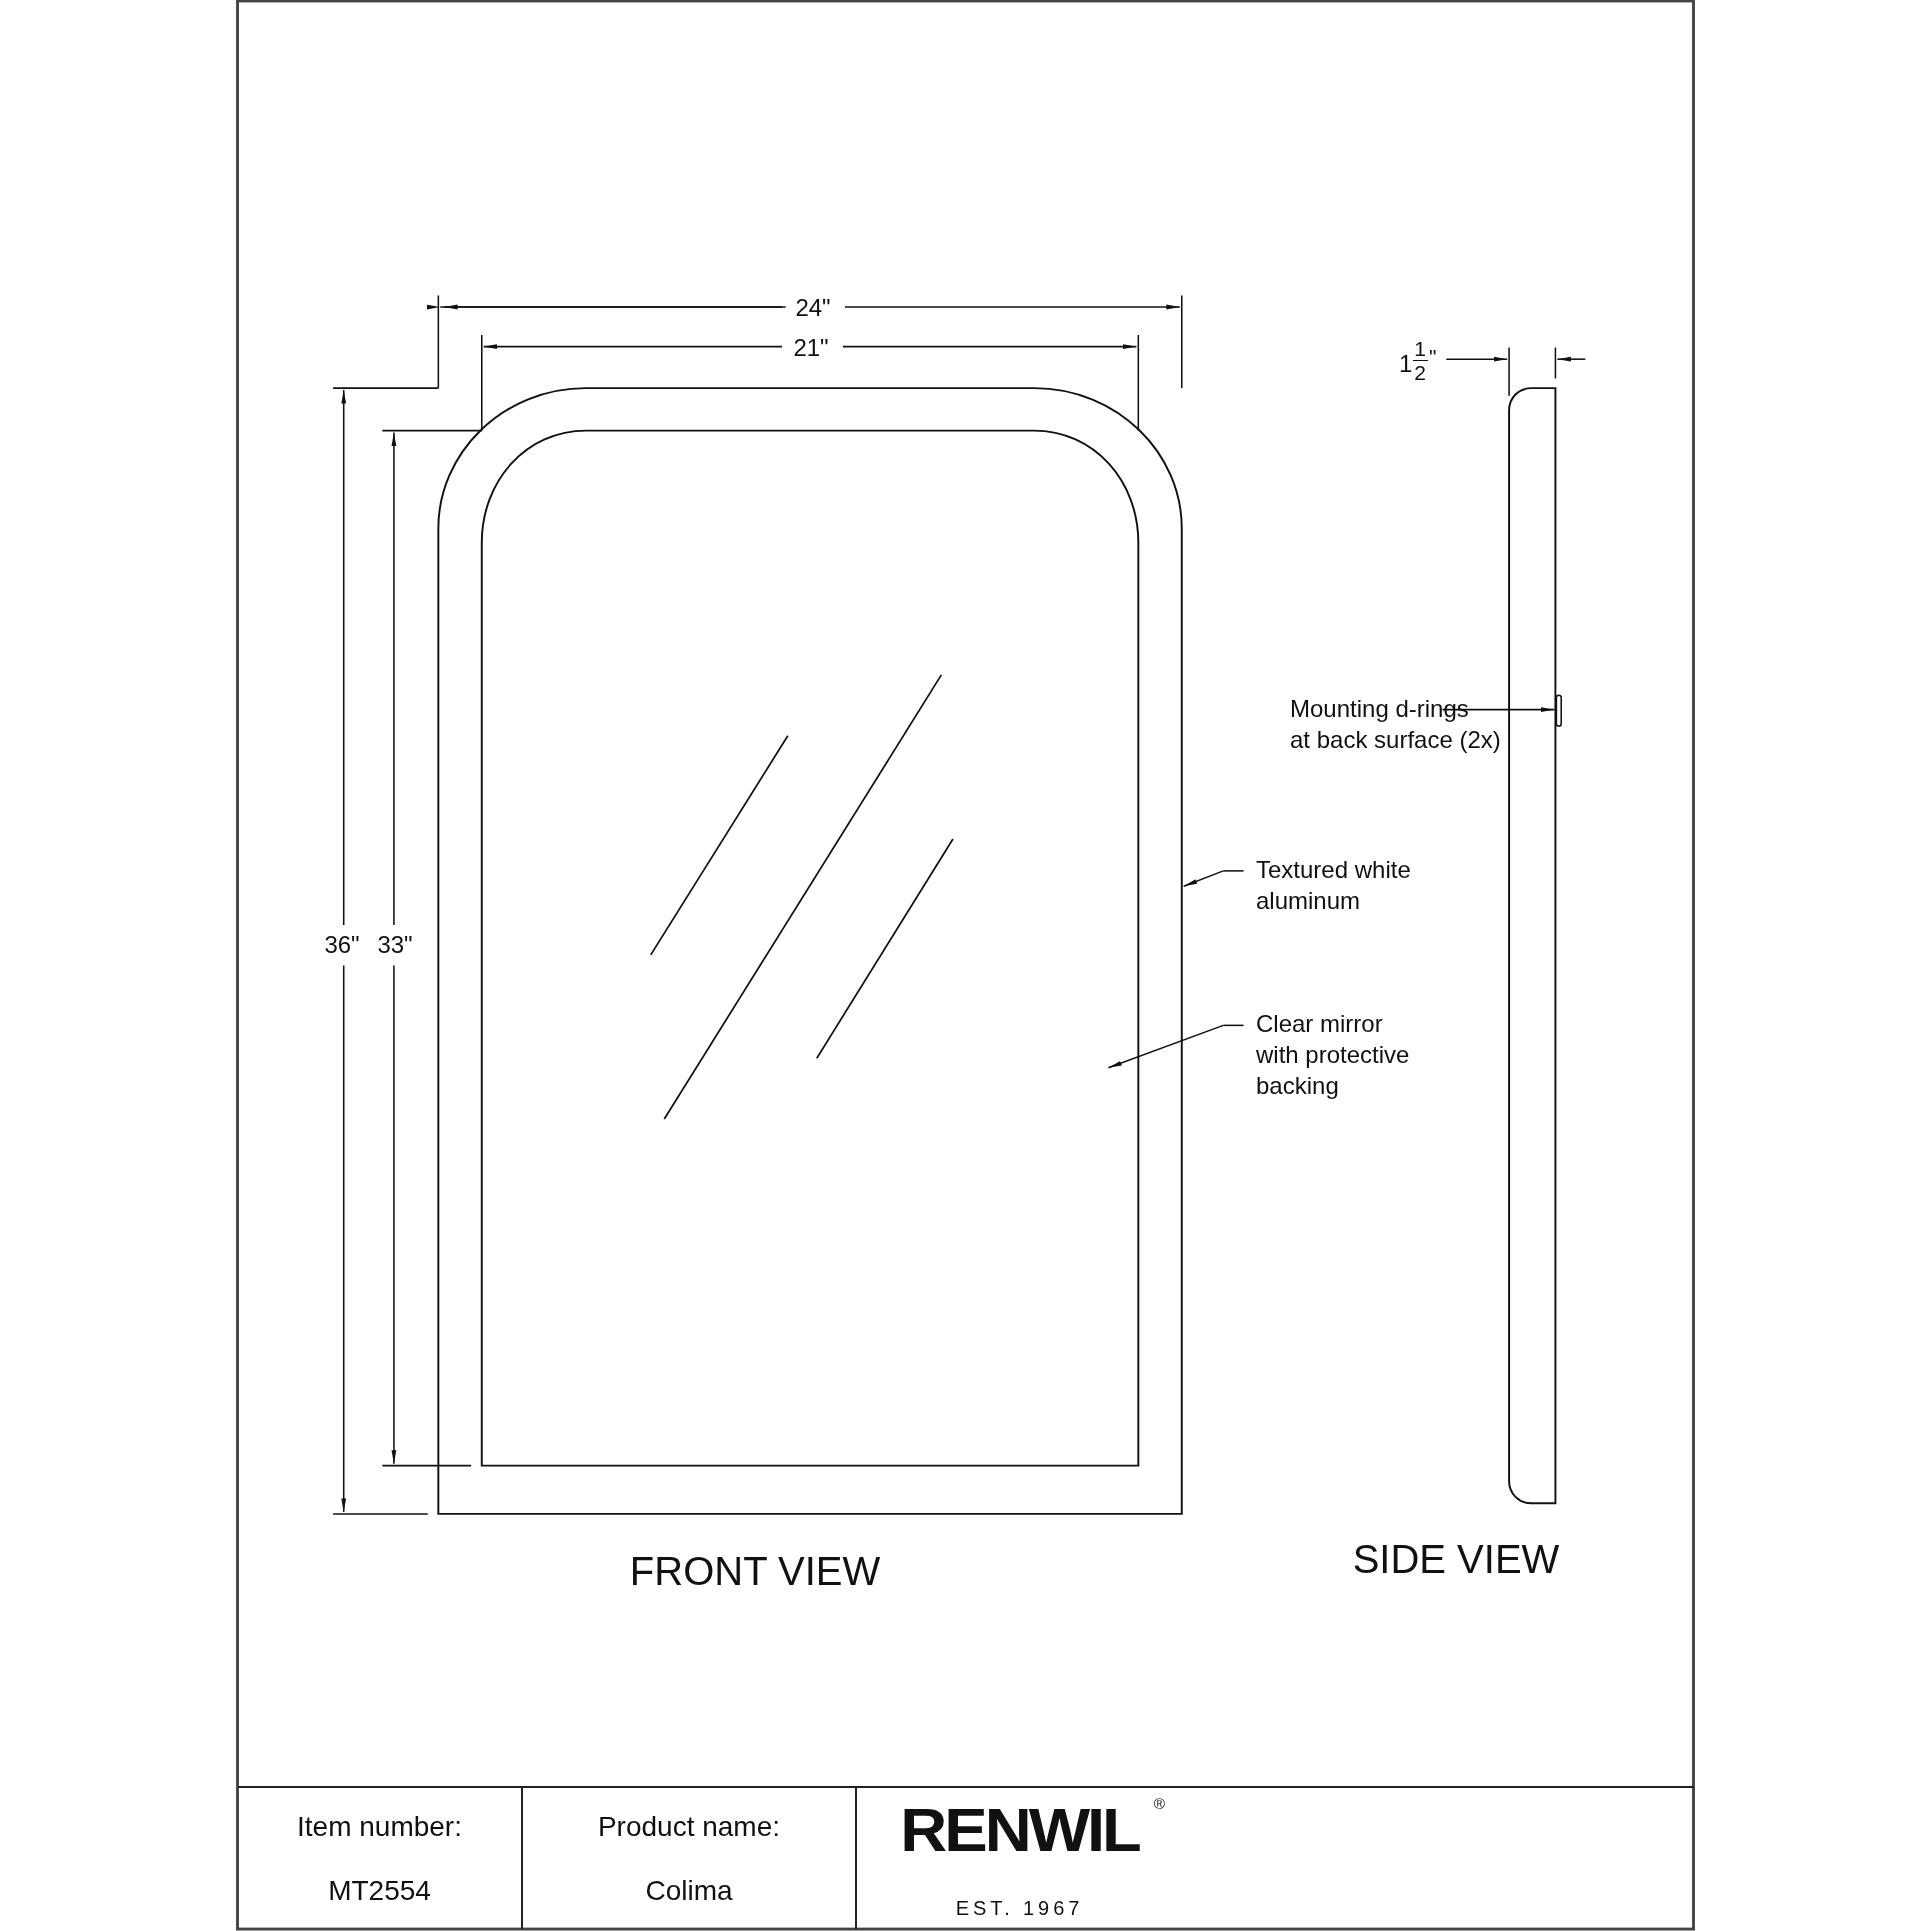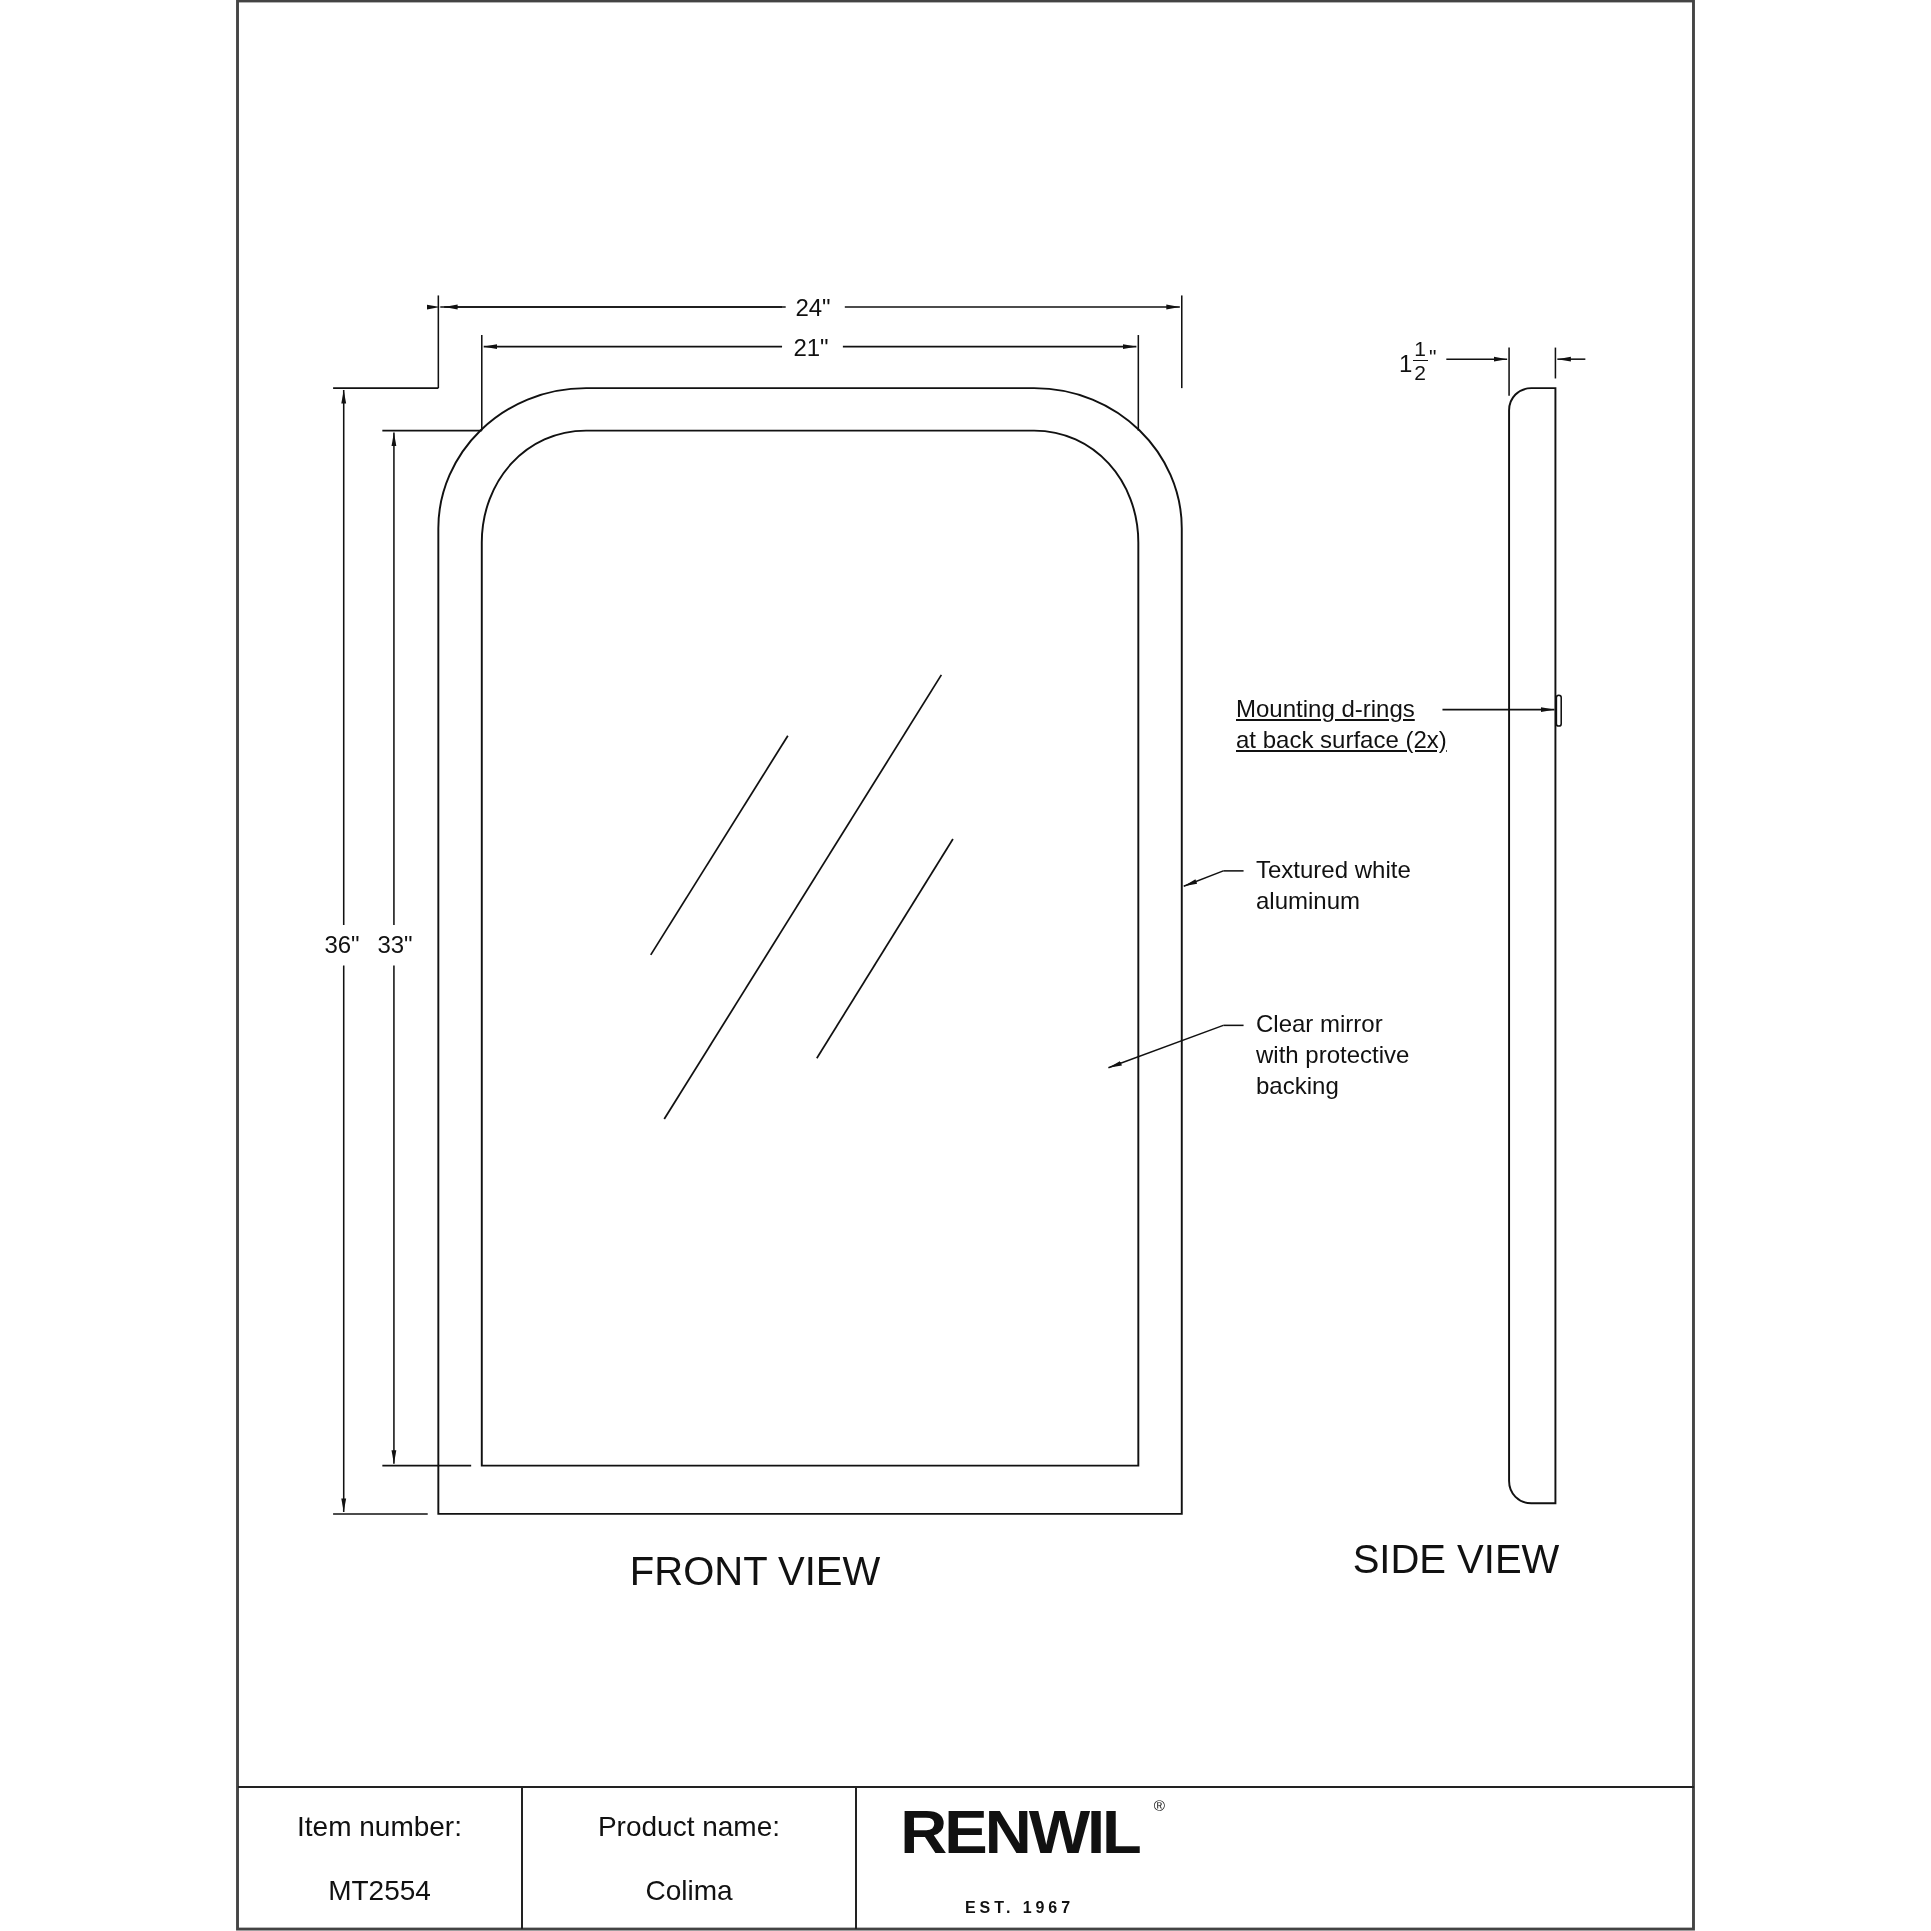--- a/index.html
+++ b/index.html
@@ -13,21 +13,21 @@
   .view { font-size: 40px; transform: translate(-50%, -50%); }
   .frac { font-size: 24px; }
   #title-block { position: absolute; left: 238px; top: 1786px; width: 1456px; height: 143px; display: flex;
                  border-top: 2.9px solid #222; box-sizing: border-box; }
   .cell { display: flex; flex-direction: column; justify-content: center; align-items: center;
           border-right: 2.9px solid #222; box-sizing: border-box; font-size: 28px; line-height: 36px; color: #111; gap: 28px; }
   .cell:last-child { border-right: none; }
   .logo-main { font-family: "Liberation Sans", sans-serif; font-weight: bold; font-size: 62px; letter-spacing: -2.9px;
                line-height: 1; color: #111; position: relative; transform: scaleX(1.05); }
   .logo-reg { position: absolute; font-size: 14.5px; top: -1.9px; right: -25px; font-weight: normal; letter-spacing: 0; }
-  .logo-est { font-size: 16px; letter-spacing: 3.9px; margin-top: 9.7px; line-height: 1; font-weight: bold; }
+  .logo-est { font-size: 20px; letter-spacing: 3.9px; margin-top: 9.7px; line-height: 1; }
 </style>
 </head>
 <body>
 
 <div id="sheet">
   <svg width="1931" height="1931" viewBox="0 0 2000 2000" xmlns="http://www.w3.org/2000/svg" style="position:absolute;left:0;top:0;">
     <defs>
       <marker id="arr" markerWidth="14" markerHeight="8" refX="14" refY="4" orient="auto" markerUnits="userSpaceOnUse">
         <path d="M0,1.5 L14,4 L0,6.5 Z" fill="#111"></path>
       </marker>
@@ -113,21 +113,21 @@
 
   <div class="lbl note" style="left:1256px;top:854px;">
     <div>Textured white</div>
     <div>aluminum</div>
   </div>
   <div class="lbl note" style="left:1256px;top:1008px;">
     <div>Clear mirror</div>
     <div>with protective</div>
     <div>backing</div>
   </div>
-  <div class="lbl note" style="left:1236px;top:693px;text-decoration:underline;">
+  <div class="lbl note" style="left:1290px;top:693px;">
     <div>Mounting d-rings</div>
     <div>at back surface (2x)</div>
   </div>
 
   <span class="lbl view" style="left:755px;top:1571px;">FRONT VIEW</span>
   <span class="lbl view" style="left:1456px;top:1559px;">SIDE VIEW</span>
 
   <div id="title-block">
     <div class="cell" style="width:285px;">
       <div>Item number:</div>

